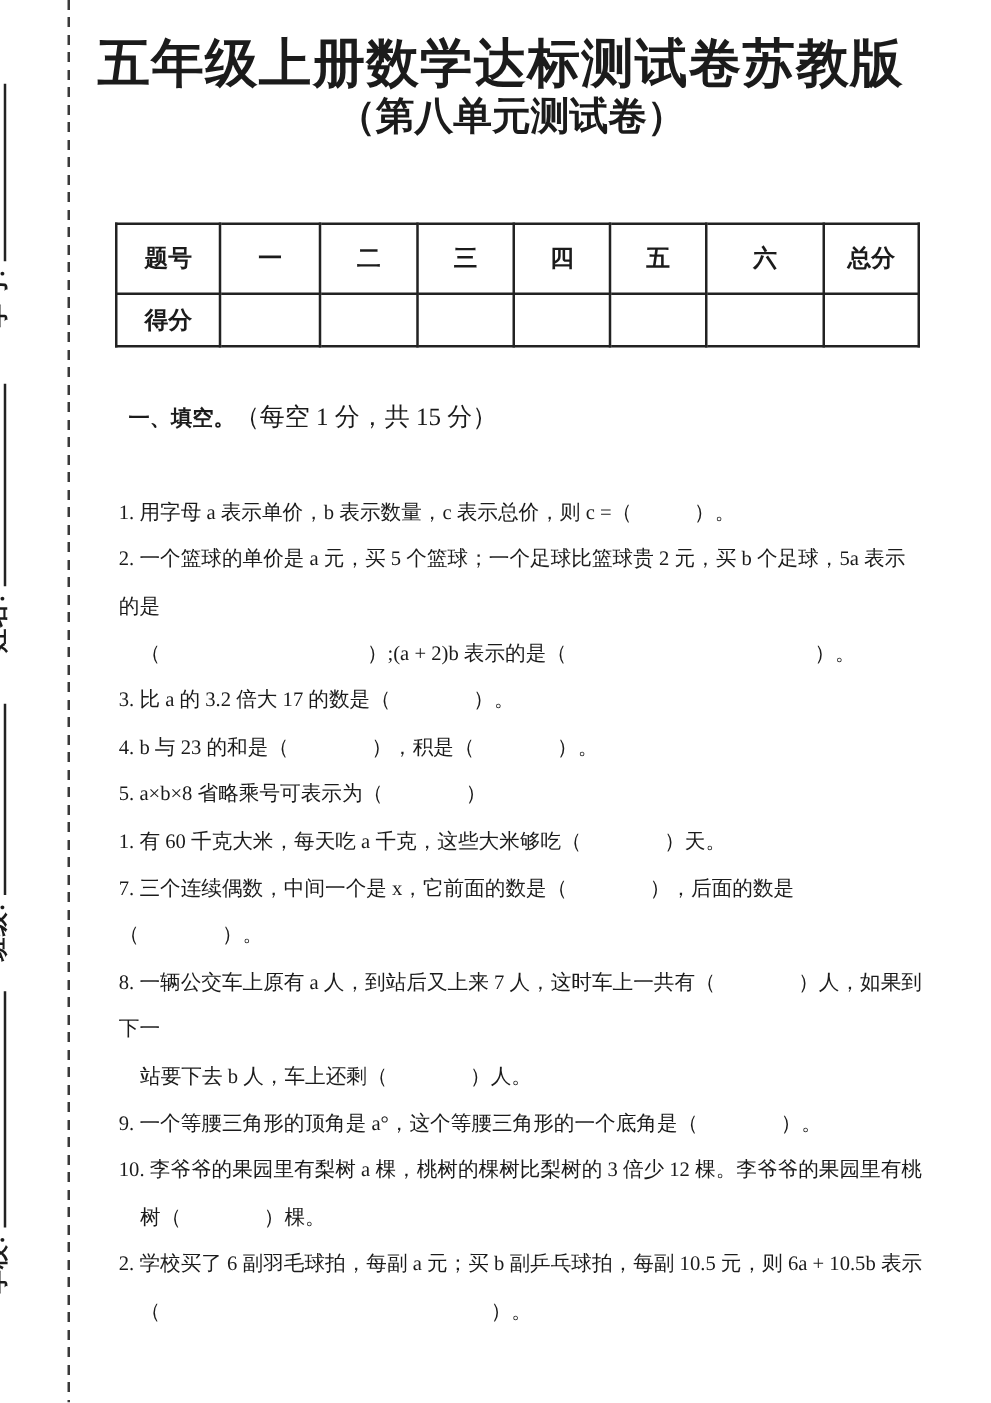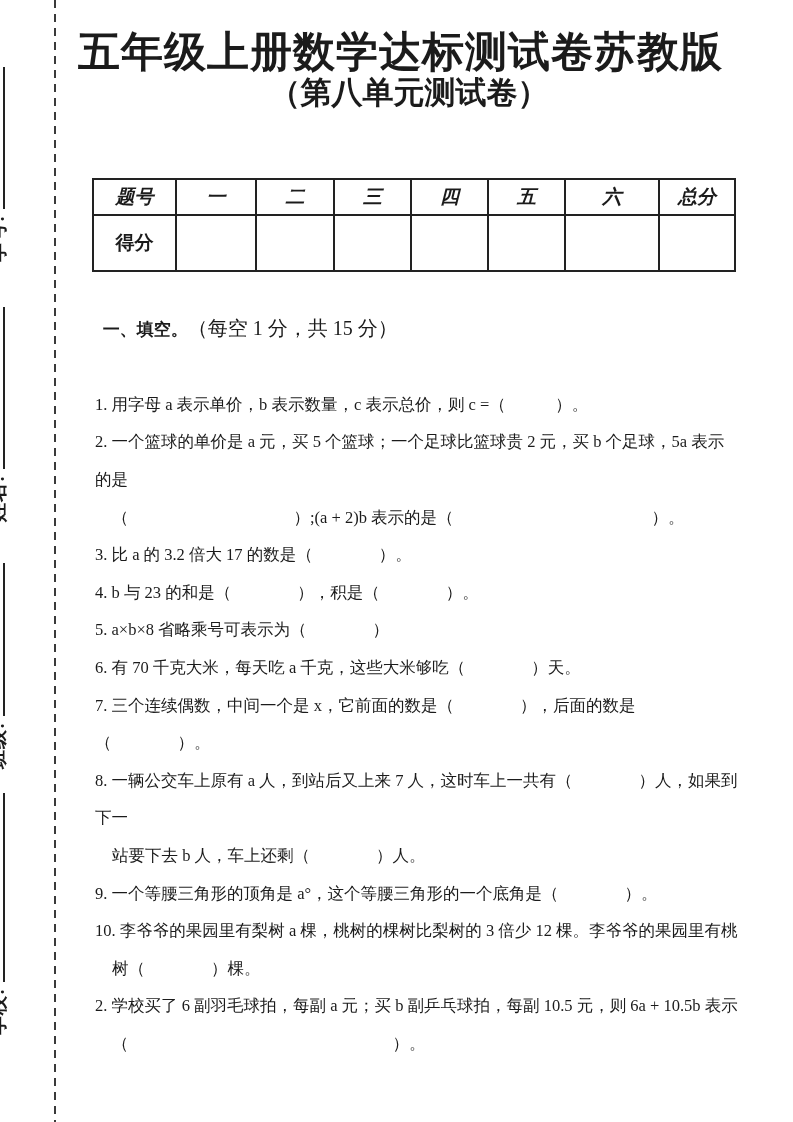--- a/index.html
+++ b/index.html
@@ -28,22 +28,22 @@
   
   .main { position:absolute; left:78px; top:0; width:662px; }
   .title { margin-top:28px; font-size:42px; line-height:48px; font-weight:bold; text-align:left; letter-spacing:1px; }
   .subtitle { font-size:31px; line-height:34px; font-weight:bold; text-align:center; }
   
   table.score { margin:68px 0 0 14px; border-collapse:collapse; table-layout:fixed; width:642px; }
   table.score td {
     border:2px solid #222; text-align:center; vertical-align:middle;
     font-size:19px; font-weight:bold; padding:0;
   }
-  table.score tr.r1 td { height:36px;font-style:italic; }
-  table.score tr.r2 td { height:56px; }
+  table.score tr.r1 td { height:56px; }
+  table.score tr.r2 td { height:42px; }
   
   .content { margin-top:0; font-size:16.5px; }
   .line { line-height:37.6px; white-space:pre-wrap; }
   .sec-head { padding-left:0; }
   .sec-head .h { font-weight:bold; font-size:17px; }
   .sec-head .n { font-size:20px; }
   .item { padding-left:17px; }
   .cont { padding-left:34px; }
   .footer {
     position:absolute; top:1132px; left:78px; width:662px;
@@ -114,21 +114,21 @@
   <div class="content">
     <div class="line sec-head">
       <span class="h">一、填空。</span><span class="n">（每空 1 分，共 15 分）</span>
     </div>
     <div class="line item">1. 用字母 a 表示单价，b 表示数量，c 表示总价，则 c =（　　　）。</div>
     <div class="line item">2. 一个篮球的单价是 a 元，买 5 个篮球；一个足球比篮球贵 2 元，买 b 个足球，5a 表示的是</div>
     <div class="line cont">（　　　　　　　　　　）;(a + 2)b 表示的是（　　　　　　　　　　　　）。</div>
     <div class="line item">3. 比 a 的 3.2 倍大 17 的数是（　　　　）。</div>
     <div class="line item">4. b 与 23 的和是（　　　　），积是（　　　　）。</div>
     <div class="line item">5. a×b×8 省略乘号可表示为（　　　　）</div>
-    <div class="line item">6. 有 70 千克大米，每天吃 a 千克，这些大米够吃（　　　　）天。</div>
+    <div class="line item">1. 有 60 千克大米，每天吃 a 千克，这些大米够吃（　　　　）天。</div>
     <div class="line item">7. 三个连续偶数，中间一个是 x，它前面的数是（　　　　），后面的数是（　　　　）。</div>
     <div class="line item">8. 一辆公交车上原有 a 人，到站后又上来 7 人，这时车上一共有（　　　　）人，如果到下一</div>
     <div class="line cont">站要下去 b 人，车上还剩（　　　　）人。</div>
     <div class="line item">9. 一个等腰三角形的顶角是 a°，这个等腰三角形的一个底角是（　　　　）。</div>
     <div class="line item">10. 李爷爷的果园里有梨树 a 棵，桃树的棵树比梨树的 3 倍少 12 棵。李爷爷的果园里有桃</div>
     <div class="line cont">树（　　　　）棵。</div>
     <div class="line item">2. 学校买了 6 副羽毛球拍，每副 a 元；买 b 副乒乓球拍，每副 10.5 元，则 6a + 10.5b 表示</div>
     <div class="line cont">（　　　　　　　　　　　　　　　　）。</div>
 
     <div class="line sec-head">

